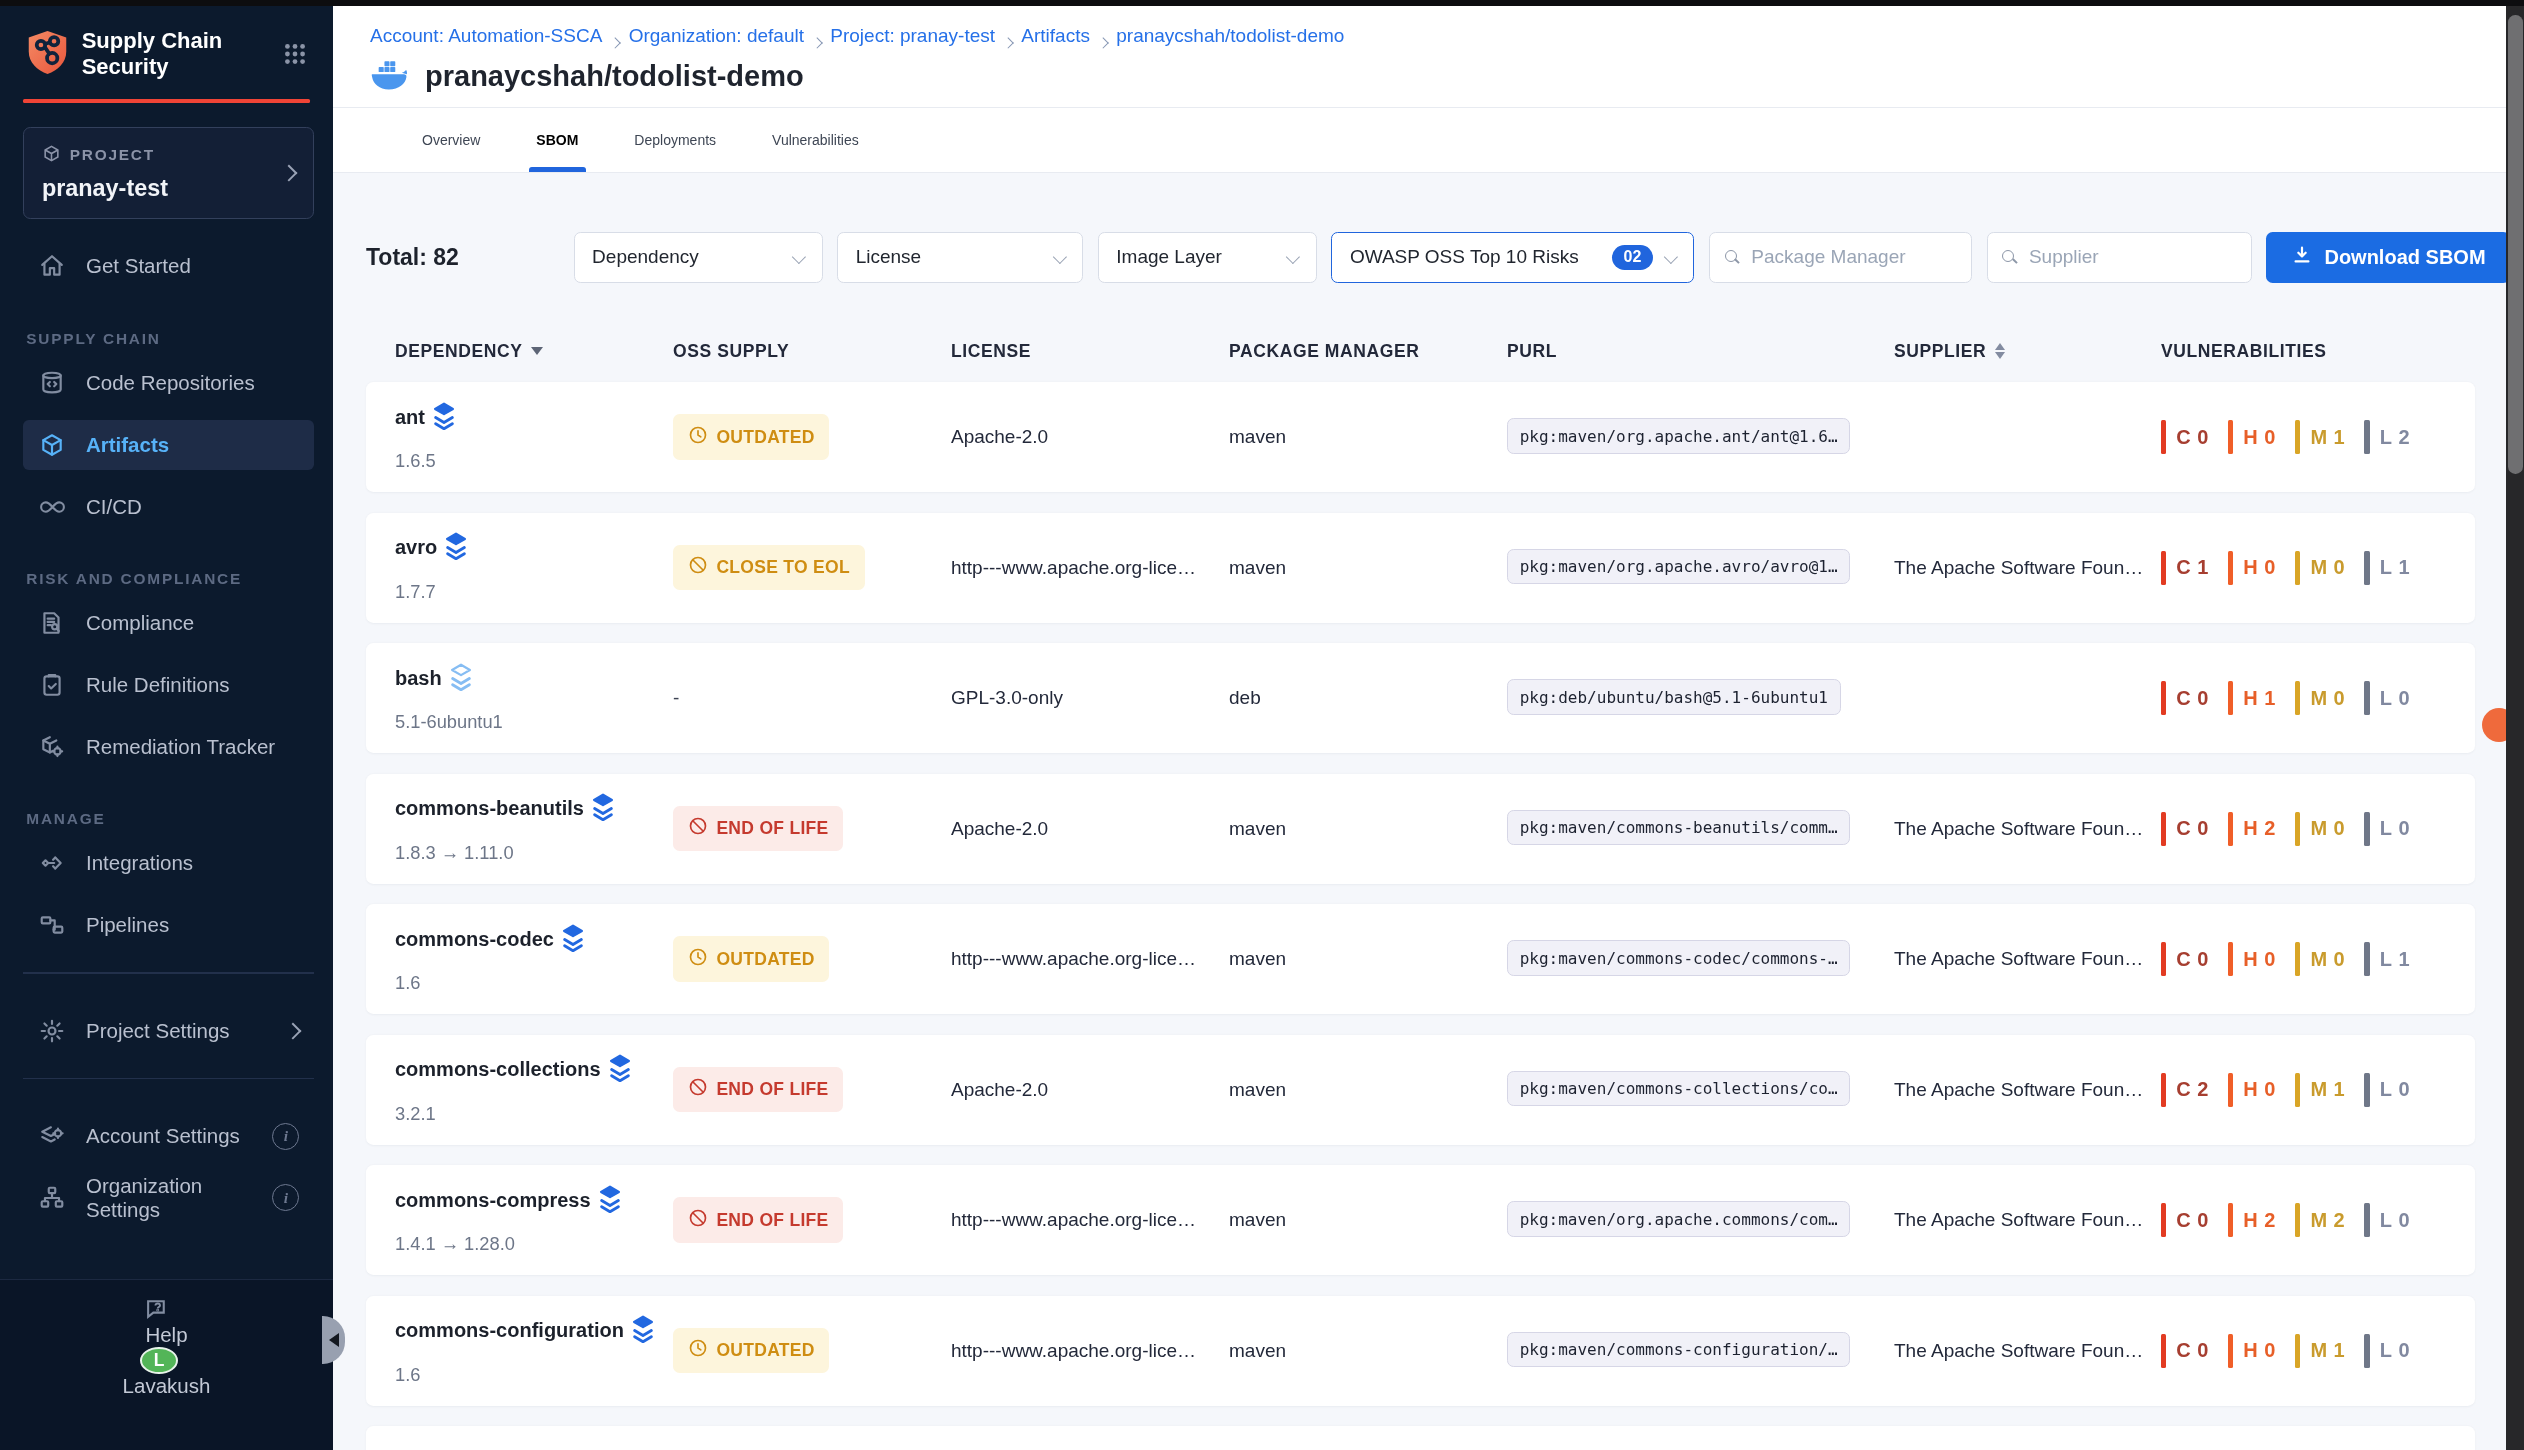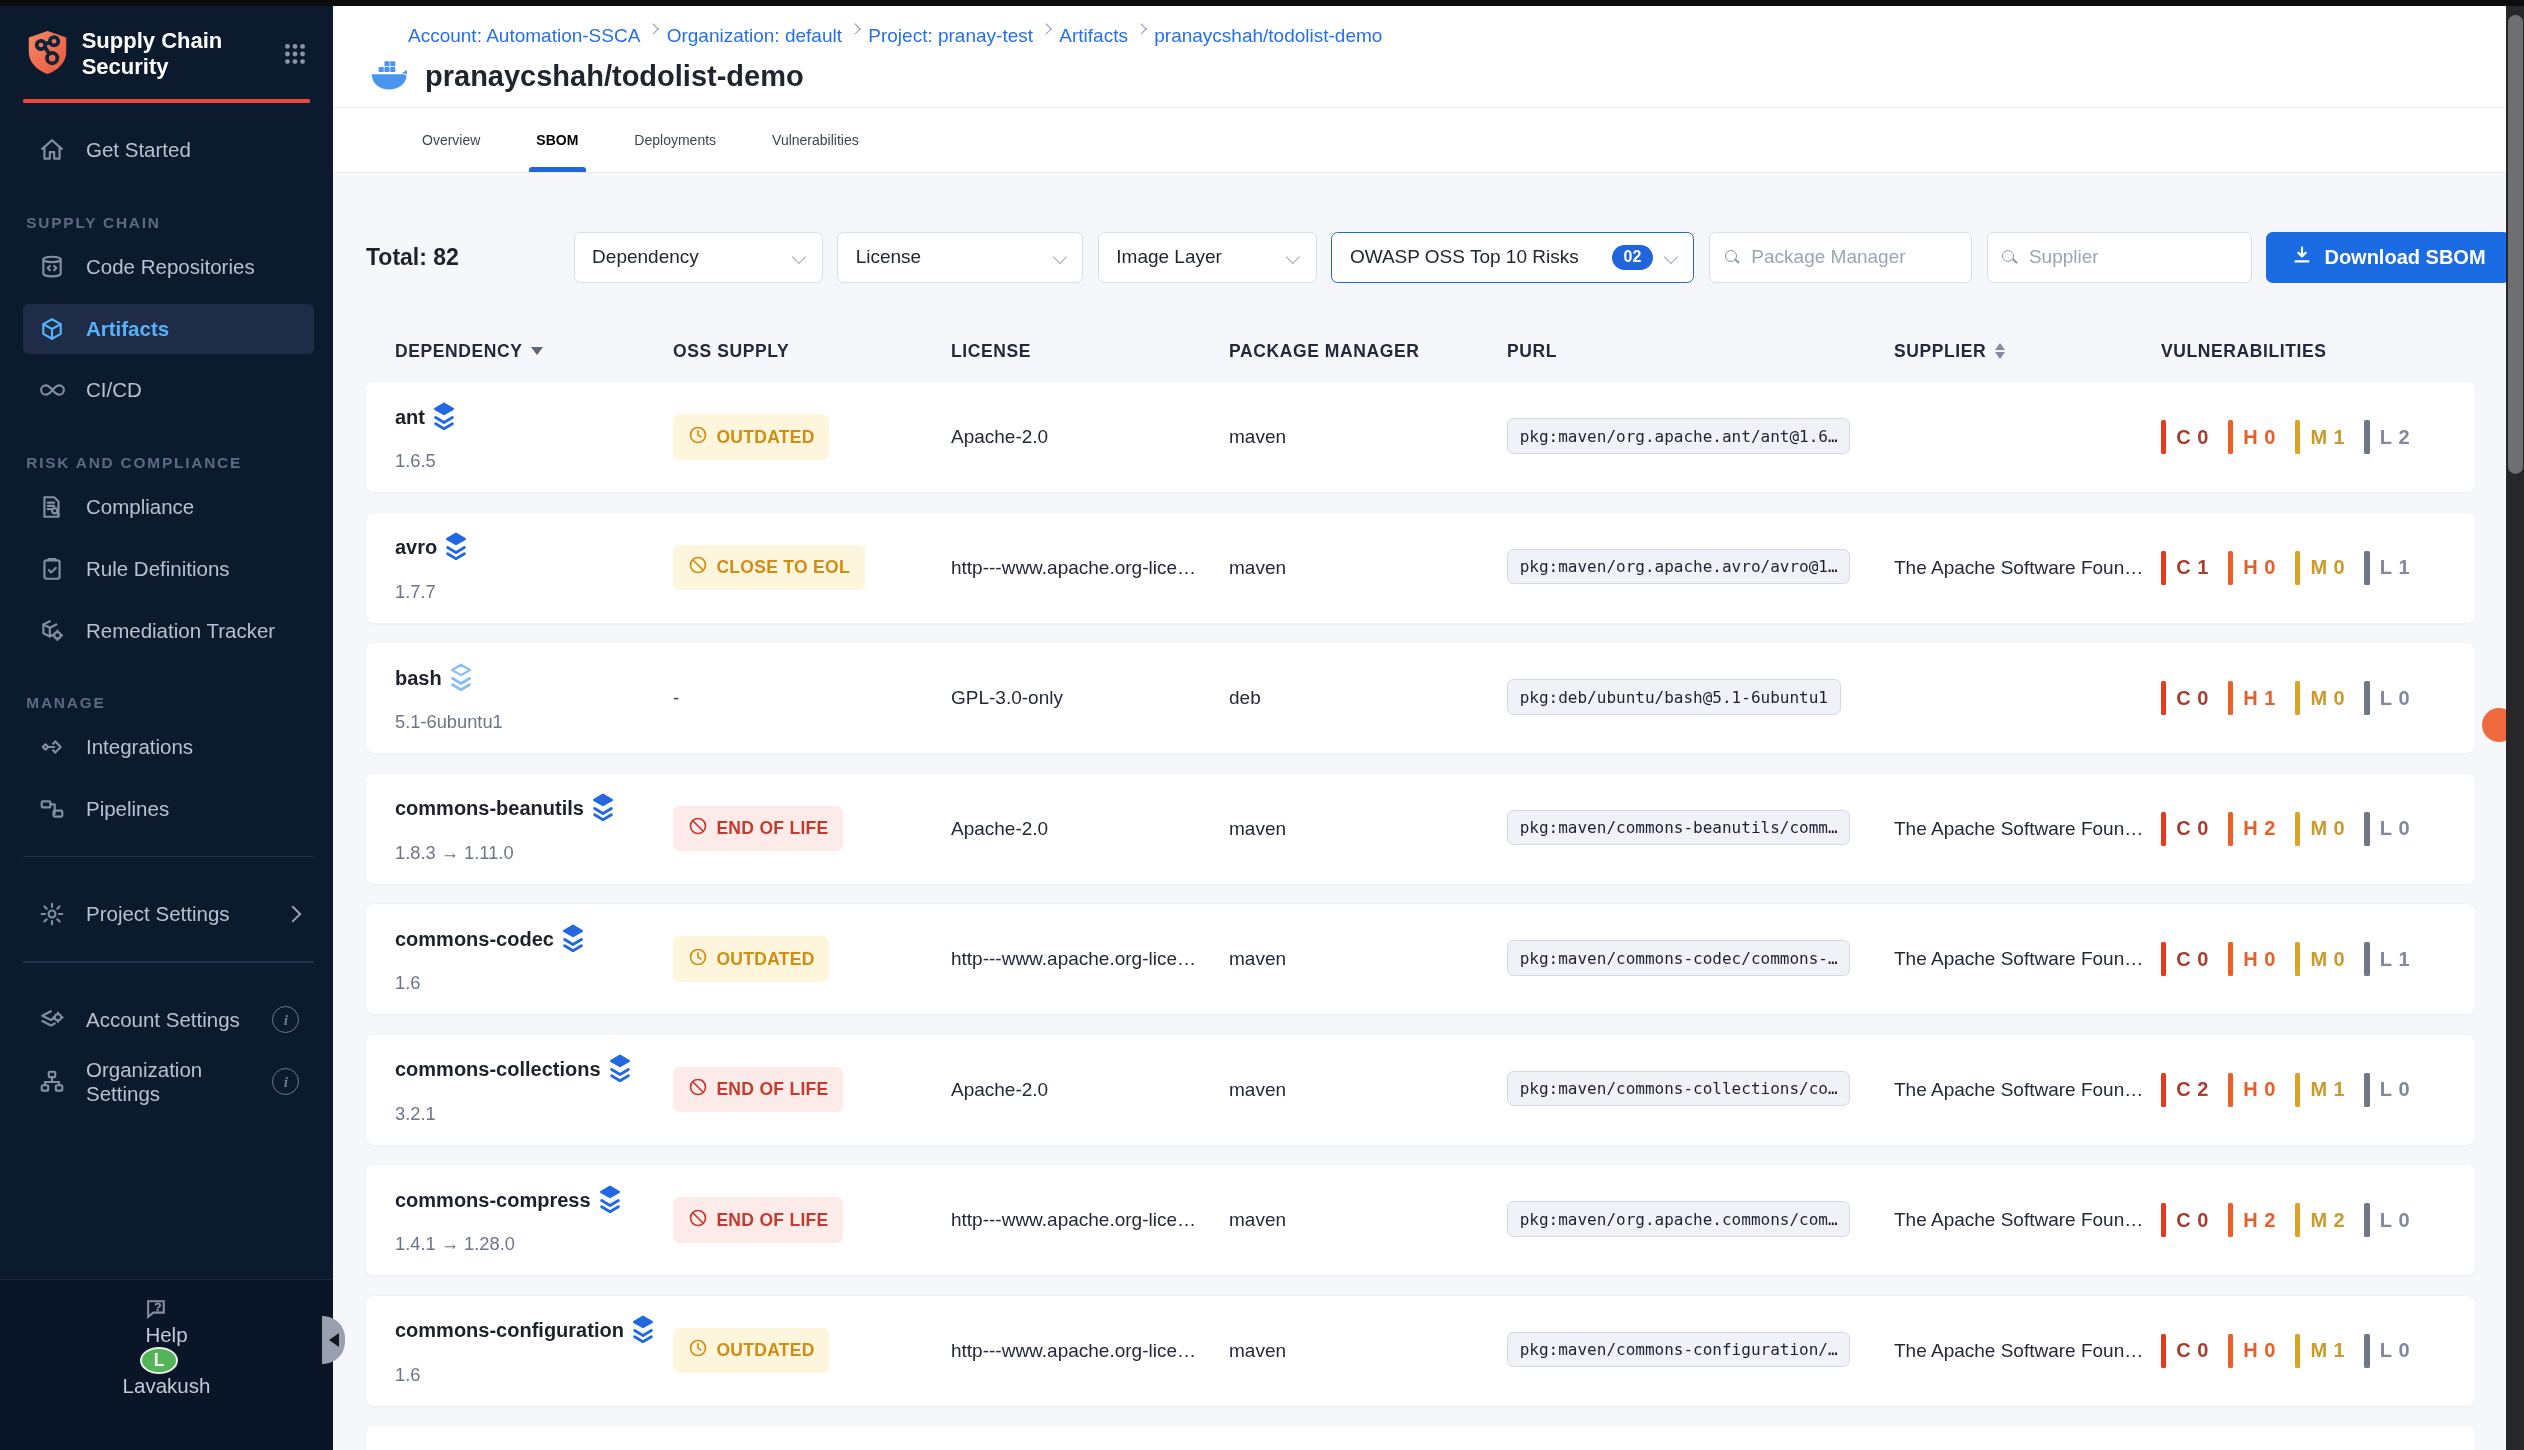--- a/index.html
+++ b/index.html
@@ -43,21 +43,21 @@
   .foot-item .nicon{width:29px;height:29px;margin-right:17.5px;color:#828da1;display:flex;align-items:center;justify-content:center;}
   .foot-item .nlabel{font-size:20.5px;}
   .avatar{width:34px;height:34px;border-radius:50%;background:#53b558;color:#fff;font-size:17.5px;font-weight:700;
     display:flex;align-items:center;justify-content:center;margin-right:14.6px;border:2.2px solid #e8f3ea;}
   .collapse-handle{position:absolute;left:322px;top:1316px;width:23.4px;height:48px;background:#98a0b0;z-index:45;
     border-radius:0 22px 22px 0;display:flex;align-items:center;justify-content:center;cursor:pointer;}
   .collapse-handle .tri{width:0;height:0;border-top:7.3px solid transparent;border-bottom:7.3px solid transparent;border-right:10.2px solid #14181f;}
   
   .main{position:absolute;left:333px;top:5.8px;width:2173px;height:1444px;background:#f5f7fb;}
   .page-header{background:#fff;height:101px;border-bottom:1.5px solid #e8ebf1;padding:0 0 0 37px;}
-  .breadcrumb{display:flex;align-items:flex-start;gap:9px;padding-top:19px;font-size:19px;margin-left:38px;}
+  .breadcrumb{display:flex;align-items:flex-end;gap:9px;padding-top:19px;font-size:19px;}
   .crumb{color:#2570e8;cursor:pointer;}
   .crumb-sep{display:inline-block;width:7.3px;height:7.3px;border-right:1.8px solid #8696b4;border-top:1.8px solid #8696b4;transform:rotate(45deg);}
   .title-row{display:flex;align-items:center;gap:16px;margin-top:11.7px;}
   .page-title{font-size:29px;font-weight:700;color:#1f242e;}
   .tabs-row{background:#fff;height:64px;border-bottom:1.5px solid #e8ebf1;display:flex;align-items:stretch;padding-left:89px;gap:56px;}
   .tab{position:relative;display:flex;align-items:center;font-size:14px;color:#3e4document654;color:#3e4654;cursor:pointer;}
   .tab.active{color:#000000;font-weight:700;}
   .tab.active::after{content:"";position:absolute;left:-7.3px;right:-7.3px;bottom:0;height:5.1px;background:#2065dd;border-radius:2.9px 2.9px 0 0;}
   
   .content{padding:0 31px 0 33px;}
@@ -147,20 +147,35 @@
           <circle cx="12" cy="12" r="2.2"></circle>
           <circle cx="19" cy="12" r="2.2"></circle>
         <circle cx="5" cy="19" r="2.2"></circle>
           <circle cx="12" cy="19" r="2.2"></circle>
           <circle cx="19" cy="19" r="2.2"></circle>
       </svg>
     </div>
   </div>
   <div class="red-divider"></div>
 
+  <div class="project-card">
+    <div class="project-main">
+      <div class="project-label-row">
+        <span>
+          <svg width="19" height="19" viewBox="0 0 24 24" fill="none" stroke="#8b93a8" stroke-width="2">
+            <path d="M12 3l8 4.5v9L12 21l-8-4.5v-9z"></path>
+              <path d="M4 7.5l8 4.5 8-4.5M12 12v9"></path>
+          </svg>
+        </span>
+        <span>PROJECT</span>
+      </div>
+      <div class="project-name">pranay-test</div>
+    </div>
+    <span class="chev"></span>
+  </div>
 
   <nav class="nav" id="nav">
       <div class="nav-item">
         <span class="nicon">
           <svg width="26" height="26" viewBox="0 0 24 24" fill="none" stroke="currentColor" stroke-width="2" stroke-linecap="round" stroke-linejoin="round">
             <path d="M3 11l9-8 9 8"></path>
             <path d="M5 10v10h5v-6h4v6h5V10"></path>
           </svg>
         </span>
         <span class="nlabel">Get Started</span>

